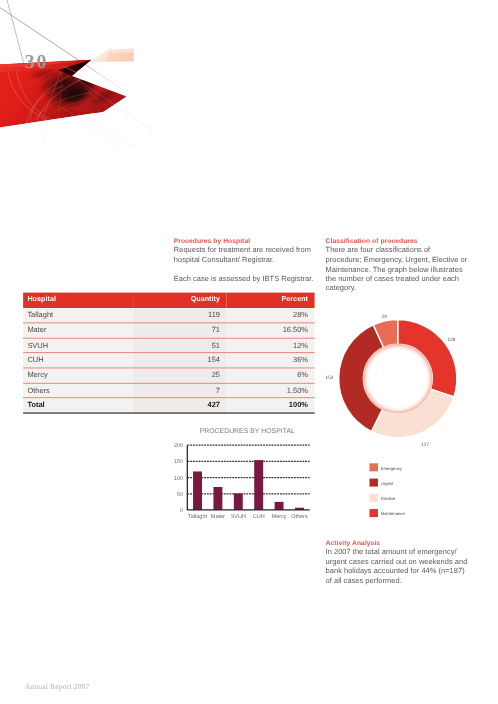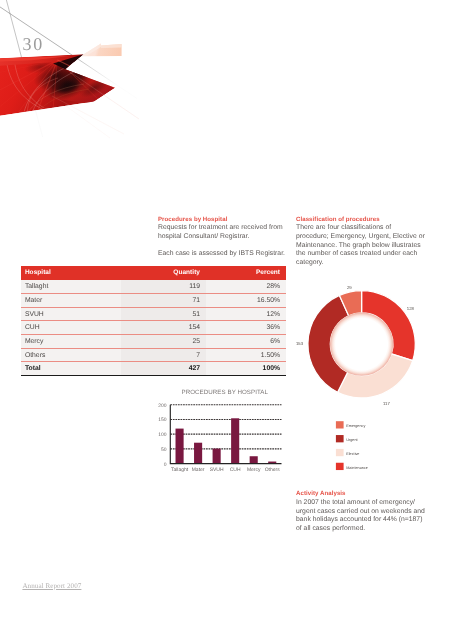--- a/index.html
+++ b/index.html
@@ -7,23 +7,23 @@
     width:453px;height:640px;background:#ffffff;
     font-family:"Liberation Sans",sans-serif;
     overflow:hidden;position:relative;
     -webkit-font-smoothing:antialiased;text-rendering:geometricPrecision;
   }
   .page{position:absolute;inset:0;background:#fff;}
 
   
   #deco{position:absolute;left:0;top:0;width:260px;height:175px;}
   #pagenum{
-    position:absolute;left:22.4px;top:35px;
+    position:absolute;left:22.4px;top:47px;
     font-family:"Liberation Serif",serif;
-    font-size:18px;line-height:18px;color:#9b9b9b;letter-spacing:1.9px;
+    font-size:18px;line-height:18px;color:#9b9b9b;letter-spacing:1.9px;font-weight:bold;
   }
 
   
   .col-mid{position:absolute;left:158px;top:215.7px;width:140px;}
   .col-right{position:absolute;left:296px;top:215.7px;width:140px;}
 
   h2.sec{
     margin:0;font-size:6.1px;font-weight:bold;color:#e65348;
     letter-spacing:.06px;line-height:8.65px;
   }
@@ -56,23 +56,23 @@
   #tbl tbody tr.total td.c2{background:#eeebea;}
 
   
   #bar{position:absolute;left:155px;top:384px;width:135px;height:96px;}
 
   
   #donut{position:absolute;left:296px;top:282px;width:140px;height:190px;}
 
   
   #footer{
-    position:absolute;left:22.4px;top:582px;
+    position:absolute;left:22.4px;top:620px;
     font-family:"Liberation Serif",serif;
-    font-size:7.1px;line-height:8px;color:#b5b3b2;letter-spacing:.06px;text-decoration:underline;
+    font-size:7.1px;line-height:8px;color:#b5b3b2;letter-spacing:.06px;
   }
 </style>
 </head>
 <body>
 
 <div class="page">
 
   <svg id="deco" viewBox="0 0 260 175">
     <defs>
       <clipPath id="cpMain">

